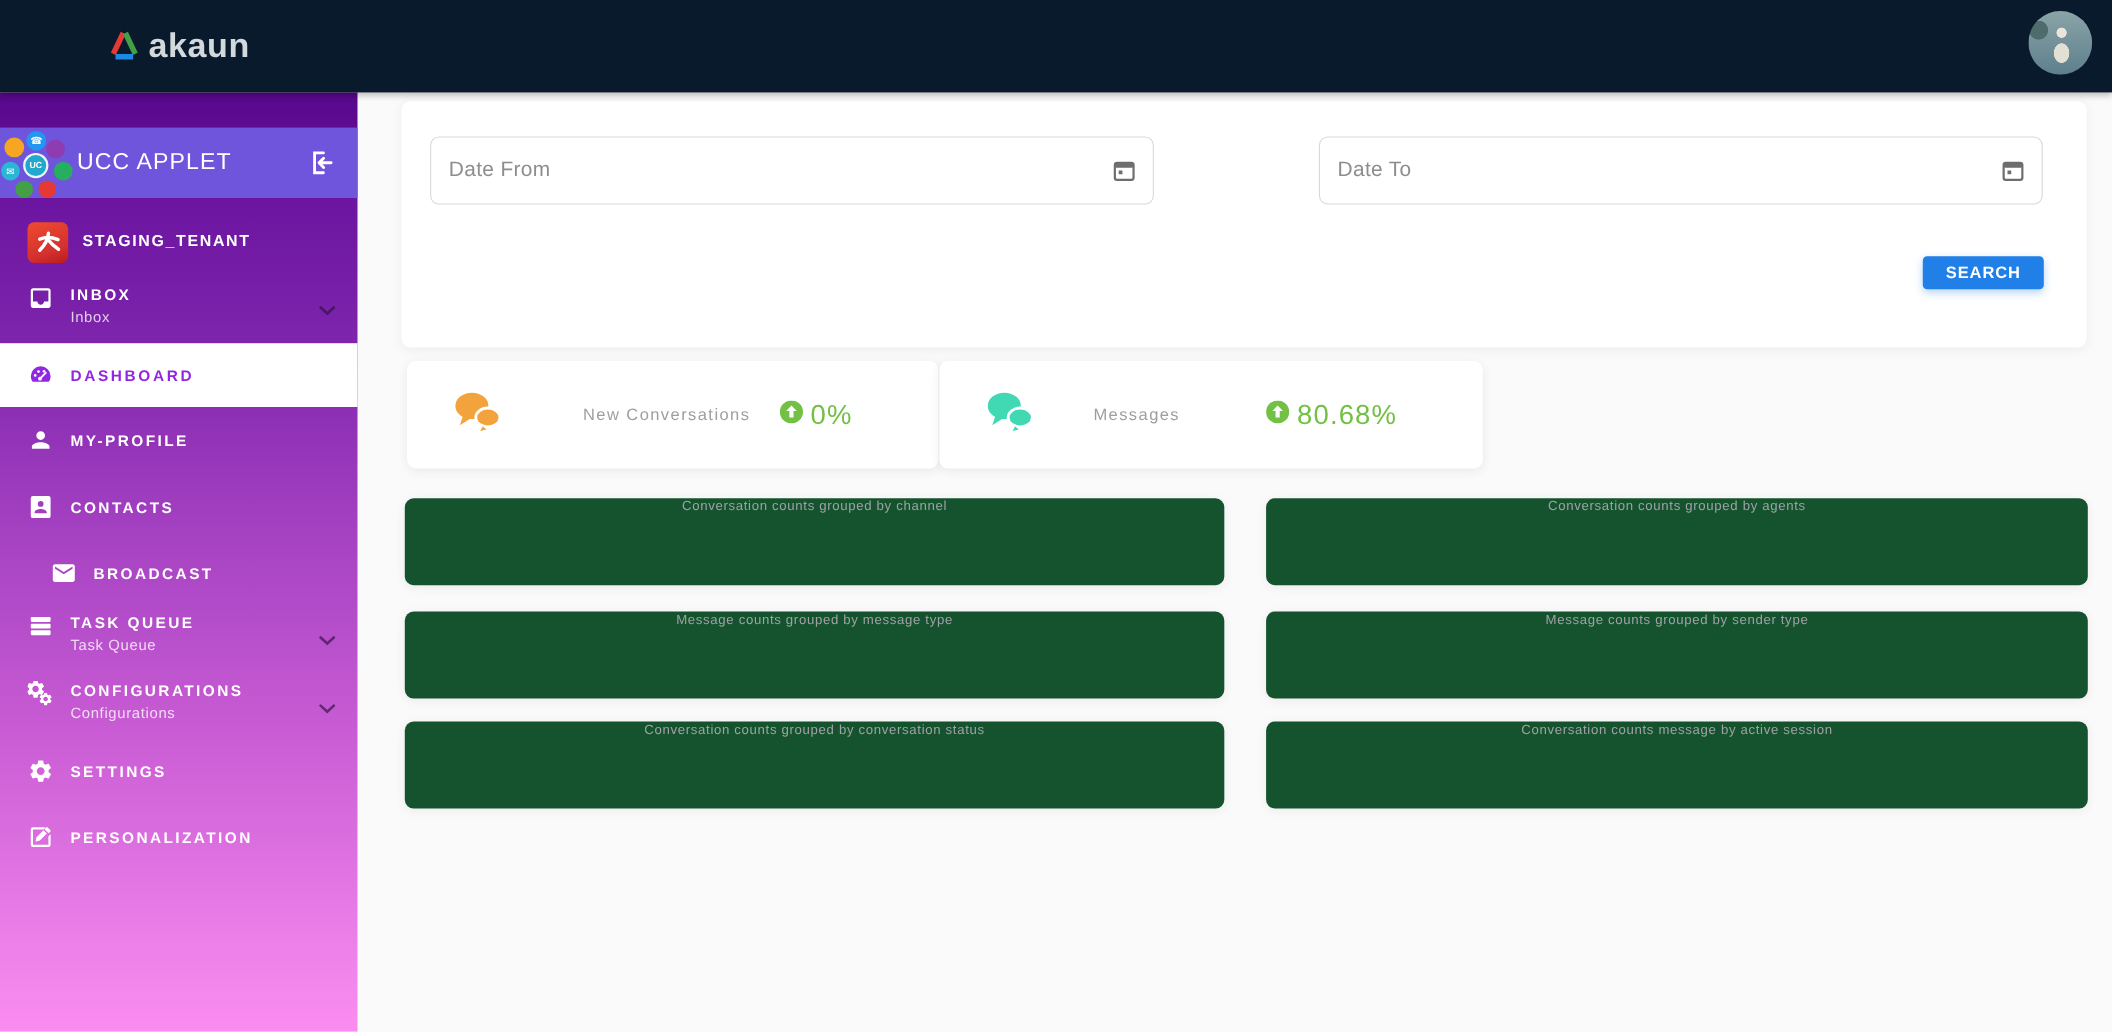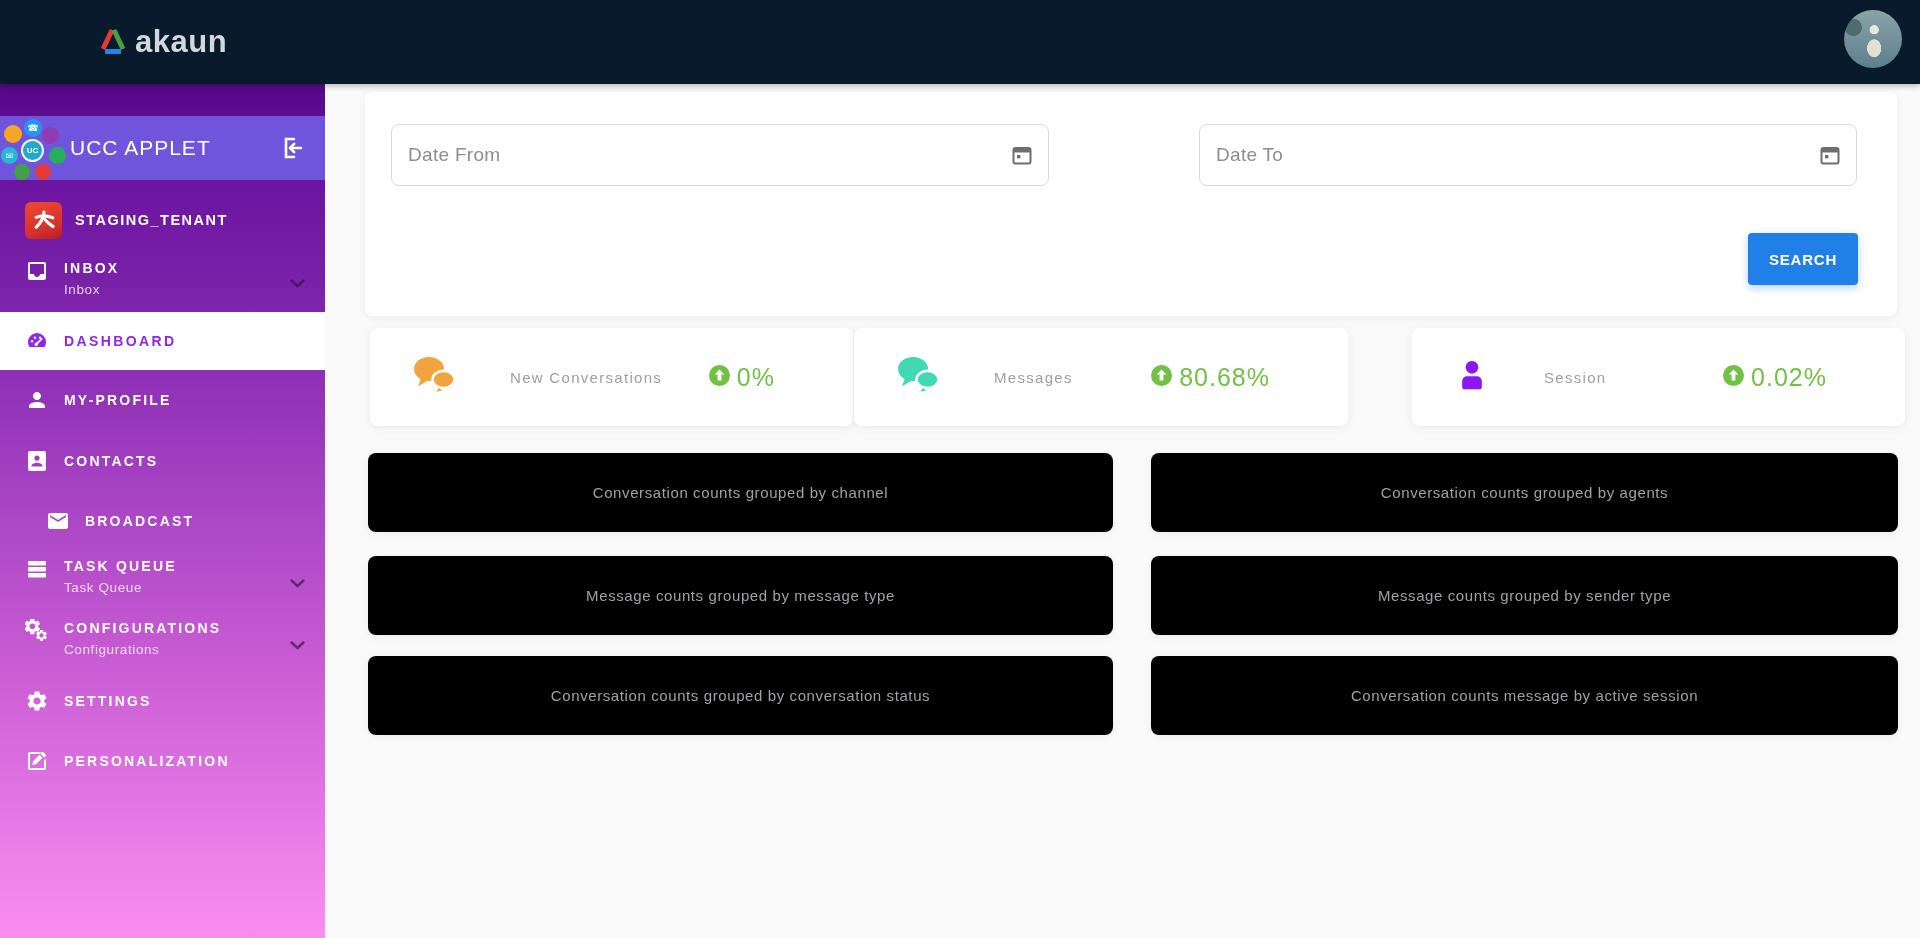--- a/index.html
+++ b/index.html
@@ -65,38 +65,38 @@
   .filter-panel{position:absolute;left:40px;top:8px;width:1532px;height:224px;background:#fff;
                 border-radius:8px;box-shadow:0 2px 10px rgba(0,0,0,.06);}
   .date-wrap{position:absolute;top:32px;width:658px;height:62px;text-decoration:underline;}
   .date-wrap input{width:100%;height:100%;box-sizing:border-box;border:1px solid #d9d9d9;
                    border-radius:8px;padding:0 52px 0 16px;font-size:19px;color:#555;
                    font-family:"Liberation Sans", sans-serif;background:#fff;outline:none;}
   .date-wrap input::placeholder{color:#8d8d8d;letter-spacing:.3px;}
   .cal-ico{position:absolute;right:15px;top:19px;pointer-events:none;}
   .wrap-from{left:26px;}
   .wrap-to{left:834px;}
-  .search-btn{position:absolute;left:1383px;top:141px;width:110px;height:52px;background:#2080e8;
+  .search-btn{position:absolute;left:1383px;top:141px;width:110px;height:30px;background:#2080e8;
               color:#fff;border:none;border-radius:4px;font-size:15px;font-weight:700;
               letter-spacing:.8px;cursor:pointer;box-shadow:0 3px 8px rgba(32,128,232,.35);
               font-family:"Liberation Sans", sans-serif;}
 
   .stat-card{position:absolute;top:244px;height:98px;background:#fff;border-radius:8px;
              box-shadow:0 2px 10px rgba(0,0,0,.07);display:flex;align-items:center;
              padding:0 78px 0 40px;box-sizing:border-box;}
-  .stat-1{left:45px;width:483px;}
+  .stat-1{left:45px;width:483px;gap:20px;}
   .stat-2{left:529px;width:494px;}
   .stat-3{left:1087px;width:493px;}
   .stat-label{margin-left:52px;font-size:15px;color:#9e9e9e;letter-spacing:1.3px;white-space:nowrap;}
   .stat-value{margin-left:auto;display:flex;align-items:center;gap:7px;color:#72c044;
               font-size:25px;letter-spacing:1px;}
 
-  .ph-card{position:absolute;height:79px;background:#000000;border-radius:8px;
-           box-shadow:0 2px 10px rgba(0,0,0,.06);display:flex;align-items:center;
-           justify-content:center;color:#9fa2a6;font-size:15px;letter-spacing:.6px;}
+  .ph-card{position:absolute;height:79px;background:#14532d;border-radius:8px;
+           box-shadow:0 2px 10px rgba(0,0,0,.06);display:flex;align-items:flex-start;
+           justify-content:center;color:#9fa2a6;font-size:12px;letter-spacing:.6px;}
   .ph-l{left:43px;width:745px;}
   .ph-r{left:826px;width:747px;}
   .ph-row1{top:369px;}  .ph-row2{top:472px;}  .ph-row3{top:572px;}
 </style>
 </head>
 <body>
 
 <div class="navbar">
   <div class="brand">
     <span>
@@ -320,37 +320,20 @@
       <span>
         <svg width="21" height="21" viewBox="0 0 21 21">
             <circle cx="10.5" cy="10.5" r="10.5" fill="#72c044"></circle>
             <path d="M10.5 4.6 15.3 9.6h-2.9v6h-3.8v-6H5.7z" fill="#fff"></path>
           </svg>
       </span>
       <span>80.68%</span>
     </span>
   </div>
 
-  <div class="stat-card stat-3">
-    <span class="stat-ico">
-      <svg width="40" height="40" viewBox="0 0 24 24" fill="#8b17f5">
-        <path d="M12 11.2c2.1 0 3.8-1.7 3.8-3.8S14.1 3.6 12 3.6 8.2 5.3 8.2 7.4s1.7 3.8 3.8 3.8zm-3 1.6h6A2.9 2.9 0 0 1 17.9 15.7V19a1.6 1.6 0 0 1-1.6 1.6H7.7A1.6 1.6 0 0 1 6.1 19v-3.3a2.9 2.9 0 0 1 2.9-2.9z"></path>
-      </svg>
-    </span>
-    <span class="stat-label">Session</span>
-    <span class="stat-value">
-      <span>
-        <svg width="21" height="21" viewBox="0 0 21 21">
-            <circle cx="10.5" cy="10.5" r="10.5" fill="#72c044"></circle>
-            <path d="M10.5 4.6 15.3 9.6h-2.9v6h-3.8v-6H5.7z" fill="#fff"></path>
-          </svg>
-      </span>
-      <span>0.02%</span>
-    </span>
-  </div>
 
   <div class="ph-card ph-l ph-row1">
     <span>Conversation counts grouped by channel</span>
   </div>
   <div class="ph-card ph-r ph-row1">
     <span>Conversation counts grouped by agents</span>
   </div>
   <div class="ph-card ph-l ph-row2">
     <span>Message counts grouped by message type</span>
   </div>

